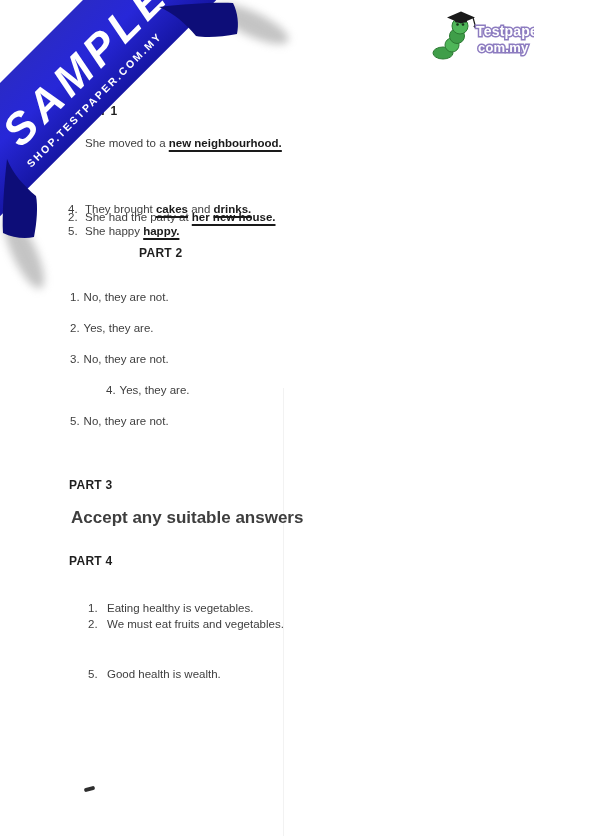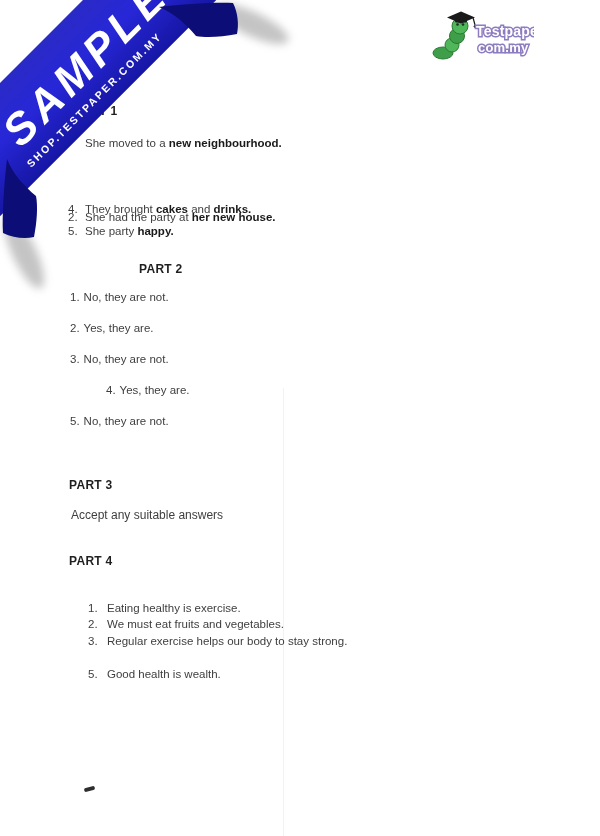--- a/index.html
+++ b/index.html
@@ -27,24 +27,25 @@
     font-size: 11.5px;
     color: #3e3e3e;
     white-space: nowrap;
   }
   .num1 { display: inline-block; width: 17px; color: #3e3e3e; }
   .num2 { display: inline-block; margin-right: 4px; color: #3e3e3e; }
   .num4 { display: inline-block; width: 19px; color: #3e3e3e; }
   .bu {
     font-weight: bold;
     color: #1a1a1a;
+    text-decoration: underline;
     text-decoration-thickness: 1.5px;
     text-underline-offset: 2.5px;
   }
-  .note { position: absolute; font-size: 12px; color: #3e3e3e; white-space: nowrap; }
+  .note { position: absolute; font-size: 17px; color: #3e3e3e; white-space: nowrap; font-weight: bold; }
 
   
   .ribbon-wrap { position: absolute; left: 0; top: 0; z-index: 5; }
   .ribbon-main {
     font-family: "Liberation Sans", sans-serif;
     font-size: 44px;
     font-weight: bold;
     font-style: italic;
     letter-spacing: 5px;
     fill: #ffffff;
@@ -91,24 +92,24 @@
   <div class="line" style="left:68px; top:137px;">
     <span class="num1"></span><span><span>She moved to a </span><span class="bu">new neighbourhood.</span></span>
   </div>
   <div class="line" style="left:68px; top:167px;margin-top:44px;">
     <span class="num1">2.</span><span><span>She had the party at </span><span class="bu">her new house.</span></span>
   </div>
   <div class="line" style="left:68px; top:203px;">
     <span class="num1">4.</span><span><span>They brought </span><span class="bu">cakes</span><span> and </span><span class="bu">drinks.</span></span>
   </div>
   <div class="line" style="left:68px; top:225px;">
-    <span class="num1">5.</span><span><span>She party </span><span class="bu">happy.</span></span>
+    <span class="num1">5.</span><span><span>She happy </span><span class="bu">happy.</span></span>
   </div>
 
-  <div class="sec-title" style="left:107px; top:262px;padding-left:32px;">PART 2</div>
+  <div class="sec-title" style="left:107px; top:246px;padding-left:32px;">PART 2</div>
 
   <div class="line" style="left:70px; top:291px;">
     <span class="num2">1.</span><span>No, they are not.</span>
   </div>
   <div class="line" style="left:70px; top:322px;">
     <span class="num2">2.</span><span>Yes, they are.</span>
   </div>
   <div class="line" style="left:70px; top:353px;">
     <span class="num2">3.</span><span>No, they are not.</span>
   </div>
@@ -118,27 +119,24 @@
   <div class="line" style="left:70px; top:415px;">
     <span class="num2">5.</span><span>No, they are not.</span>
   </div>
 
   <div class="sec-title" style="left:69px; top:478px;">PART 3</div>
   <div class="note" style="left:71px; top:508px;">Accept any suitable answers</div>
 
   <div class="sec-title" style="left:69px; top:554px;">PART 4</div>
 
   <div class="line" style="left:88px; top:602px;">
-    <span class="num4">1.</span><span>Eating healthy is exercise.</span>
+    <span class="num4">1.</span><span>Eating healthy is vegetables.</span>
   </div>
   <div class="line" style="left:88px; top:618px;">
     <span class="num4">2.</span><span>We must eat fruits and vegetables.</span>
-  </div>
-  <div class="line" style="left:88px; top:635px;">
-    <span class="num4">3.</span><span>Regular exercise helps our body to stay strong.</span>
   </div>
   <div class="line" style="left:88px; top:668px;">
     <span class="num4">5.</span><span>Good health is wealth.</span>
   </div>
 
   <div class="scan-line"></div>
   <div class="stray-mark"></div>
 
   <div class="ribbon-wrap">
     <svg width="300" height="300" viewBox="0 0 300 300">

